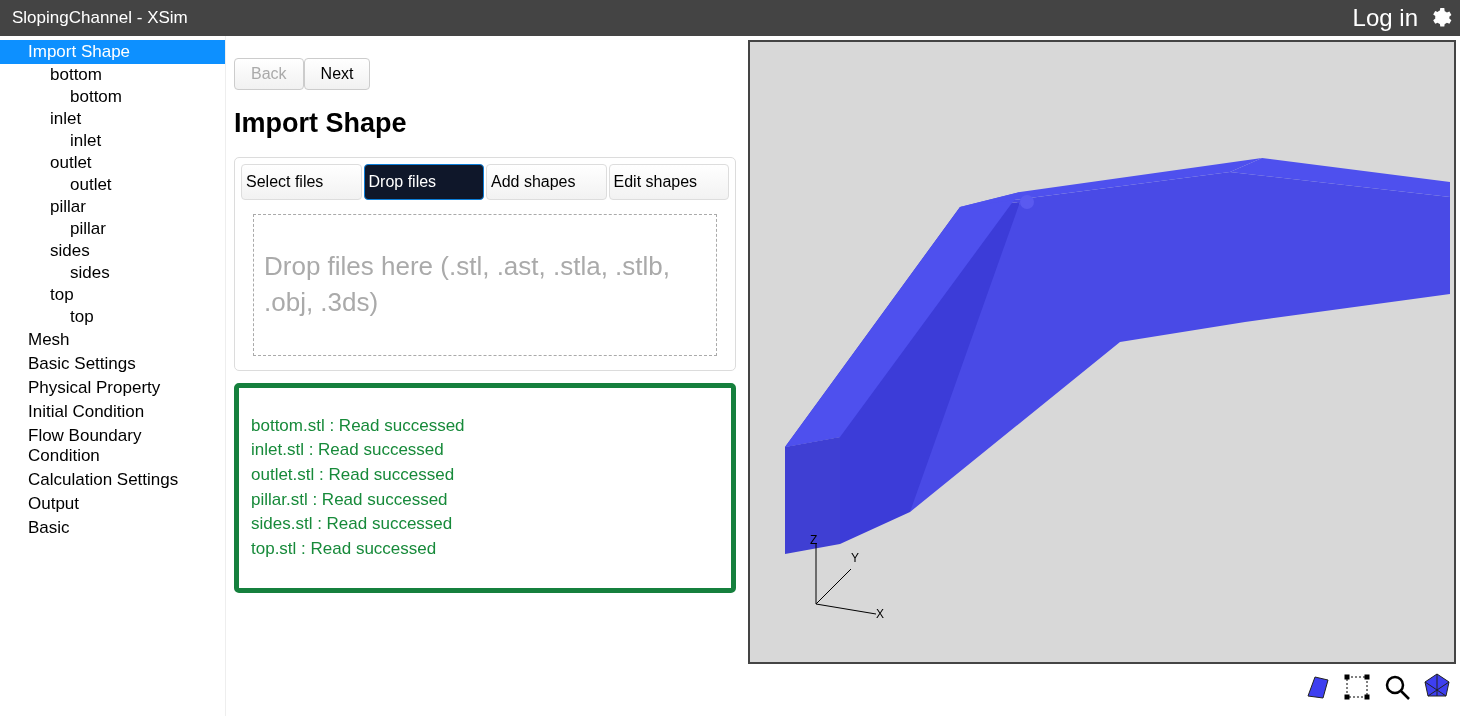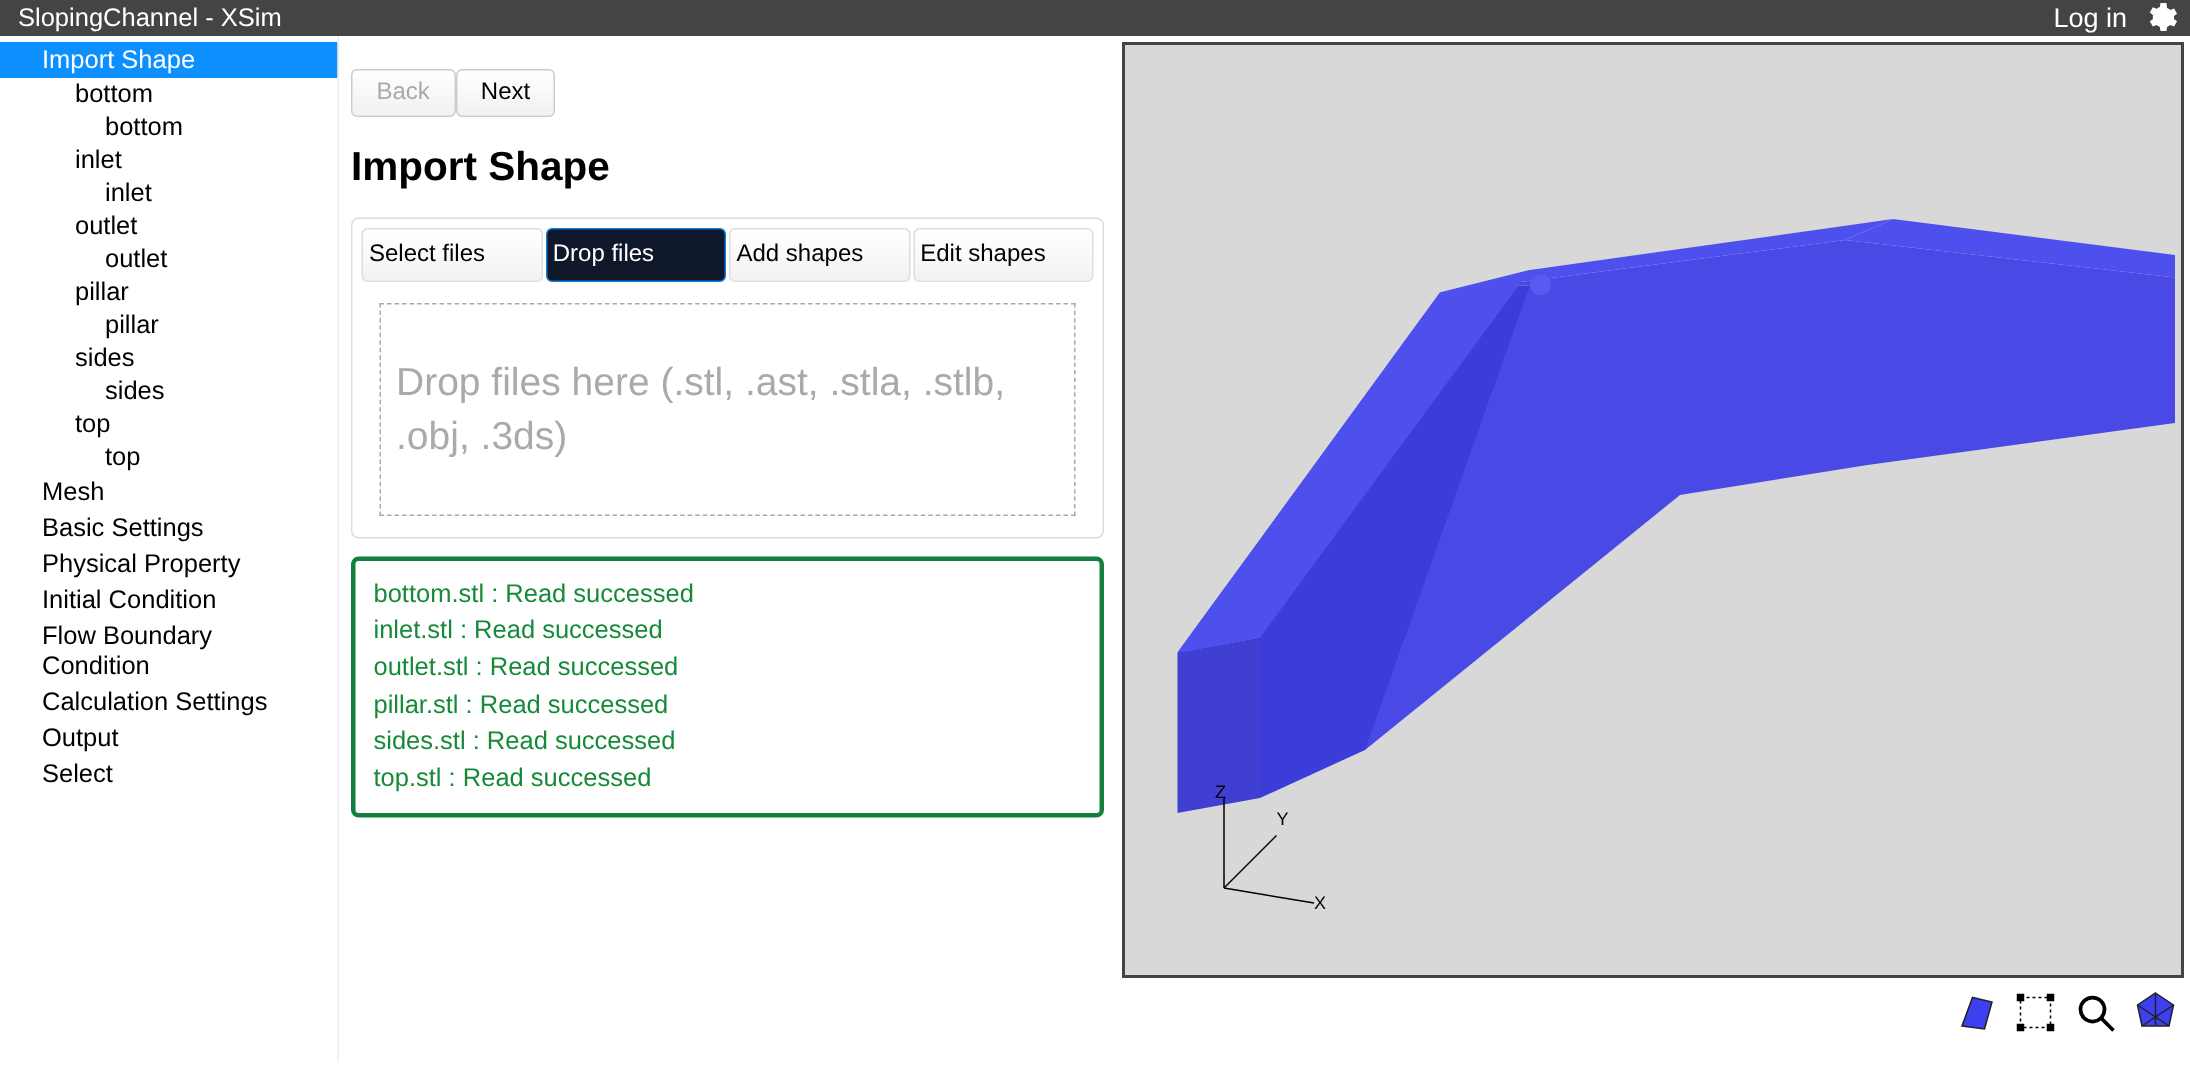--- a/index.html
+++ b/index.html
@@ -1,39 +1,39 @@
 <!DOCTYPE html>
 <html><head>
 <meta charset="utf-8">
 <style>
 *{box-sizing:border-box;margin:0;padding:0}
 body{font-family:"Segoe UI","Meiryo",Arial,sans-serif;font-size:16px;background:#fff;width:1460px;height:716px;overflow:hidden}
-.topbar{height:24px;background:#444;display:flex;align-items:center;padding:0 8px;color:#fff}
+.topbar{height:36px;background:#444;display:flex;align-items:center;padding:0 8px;color:#fff}
 .title{margin-left:4px;font-size:17px}
 .spacer{flex:1}
-.login{font-size:18px;margin-right:10px;cursor:pointer}
+.login{font-size:24px;margin-right:10px;cursor:pointer}
 .gear{cursor:pointer;display:flex;align-items:center}
 .main{display:flex;height:684px}
 .sidebar{width:226px;border-right:1px solid #eee;padding-top:4px;padding-bottom:4px;overflow:hidden}
 .tree{list-style:none}
 .tree .lvl1{padding:2px 8px 2px 28px;font-size:17px;cursor:pointer;color:#000}
 .tree .lvl2{padding:1px 8px 1px 50px;font-size:17px;cursor:pointer}
 .tree .lvl3{padding:1px 8px 1px 70px;font-size:17px;cursor:pointer}
 .tree .active{background:#0d90ff;color:#fff}
 .center{width:518px;padding:22px 8px 8px 8px}
 .navbtns{display:flex;gap:0;margin-bottom:18px}
 .btn{padding:6px 16px;border:1px solid #ccc;background:linear-gradient(#fff,#f1f1f1);border-radius:4px;font-size:16px;cursor:pointer;font-family:inherit}
 .btn[disabled]{color:#aaa;cursor:default}
 .heading{font-size:27px;font-weight:700;margin-bottom:18px}
 .tabpanel{border:1px solid #dcdcdc;border-radius:5px;padding:6px}
 .tabs{display:flex;gap:2px}
 .tab{flex:1;padding:8px 4px;border:1px solid #ddd;border-radius:4px;background:linear-gradient(#fff,#f2f2f2);font-size:16px;cursor:pointer}
 .tab.active{background:#0f172a;color:#fff;border-color:#0c7ed9}
 .dropzone{margin:14px 12px 8px 12px;border:1.5px dashed #aaa;padding:34px 10px;color:#aaa;font-size:26px;line-height:1.38}
-.logpanel{border:3px solid #15803d;border-radius:5px;padding:10px 12px;margin-top:12px}
+.logpanel{border:5px solid #15803d;border-radius:5px;padding:26px 12px;margin-top:12px}
 .logline{color:#178a3a;font-size:17px;line-height:1.45}
 .viewport-wrap{flex:1;position:relative;display:flex;flex-direction:column}
 .viewport{border:2px solid #444;background:#d8d8d8;margin:4px 4px 0 4px;height:624px;position:relative}
 .tools{display:flex;justify-content:flex-end;gap:10px;padding:8px 8px 4px 8px;align-items:center}
 .tool{width:30px;height:30px;display:flex;align-items:center;justify-content:center;cursor:pointer}
 .axes{position:absolute;left:46px;bottom:38px;pointer-events:none}
 svg{display:block}
 </style>
 </head>
 <body>
@@ -65,21 +65,21 @@
         <li class="lvl3">sides</li>
         <li class="lvl2">top</li>
         <li class="lvl3">top</li>
         <li class="lvl1">Mesh</li>
         <li class="lvl1">Basic Settings</li>
         <li class="lvl1">Physical Property</li>
         <li class="lvl1">Initial Condition</li>
         <li class="lvl1">Flow Boundary Condition</li>
         <li class="lvl1">Calculation Settings</li>
         <li class="lvl1">Output</li>
-        <li class="lvl1">Select</li>
+        <li class="lvl1">Basic</li>
       </ul>
   </div>
 
   <div class="center">
     <div class="navbtns">
       <button class="btn" disabled="">Back</button>
       <button class="btn">Next</button>
     </div>
     <div class="heading">Import Shape</div>
     <div class="tabpanel">

